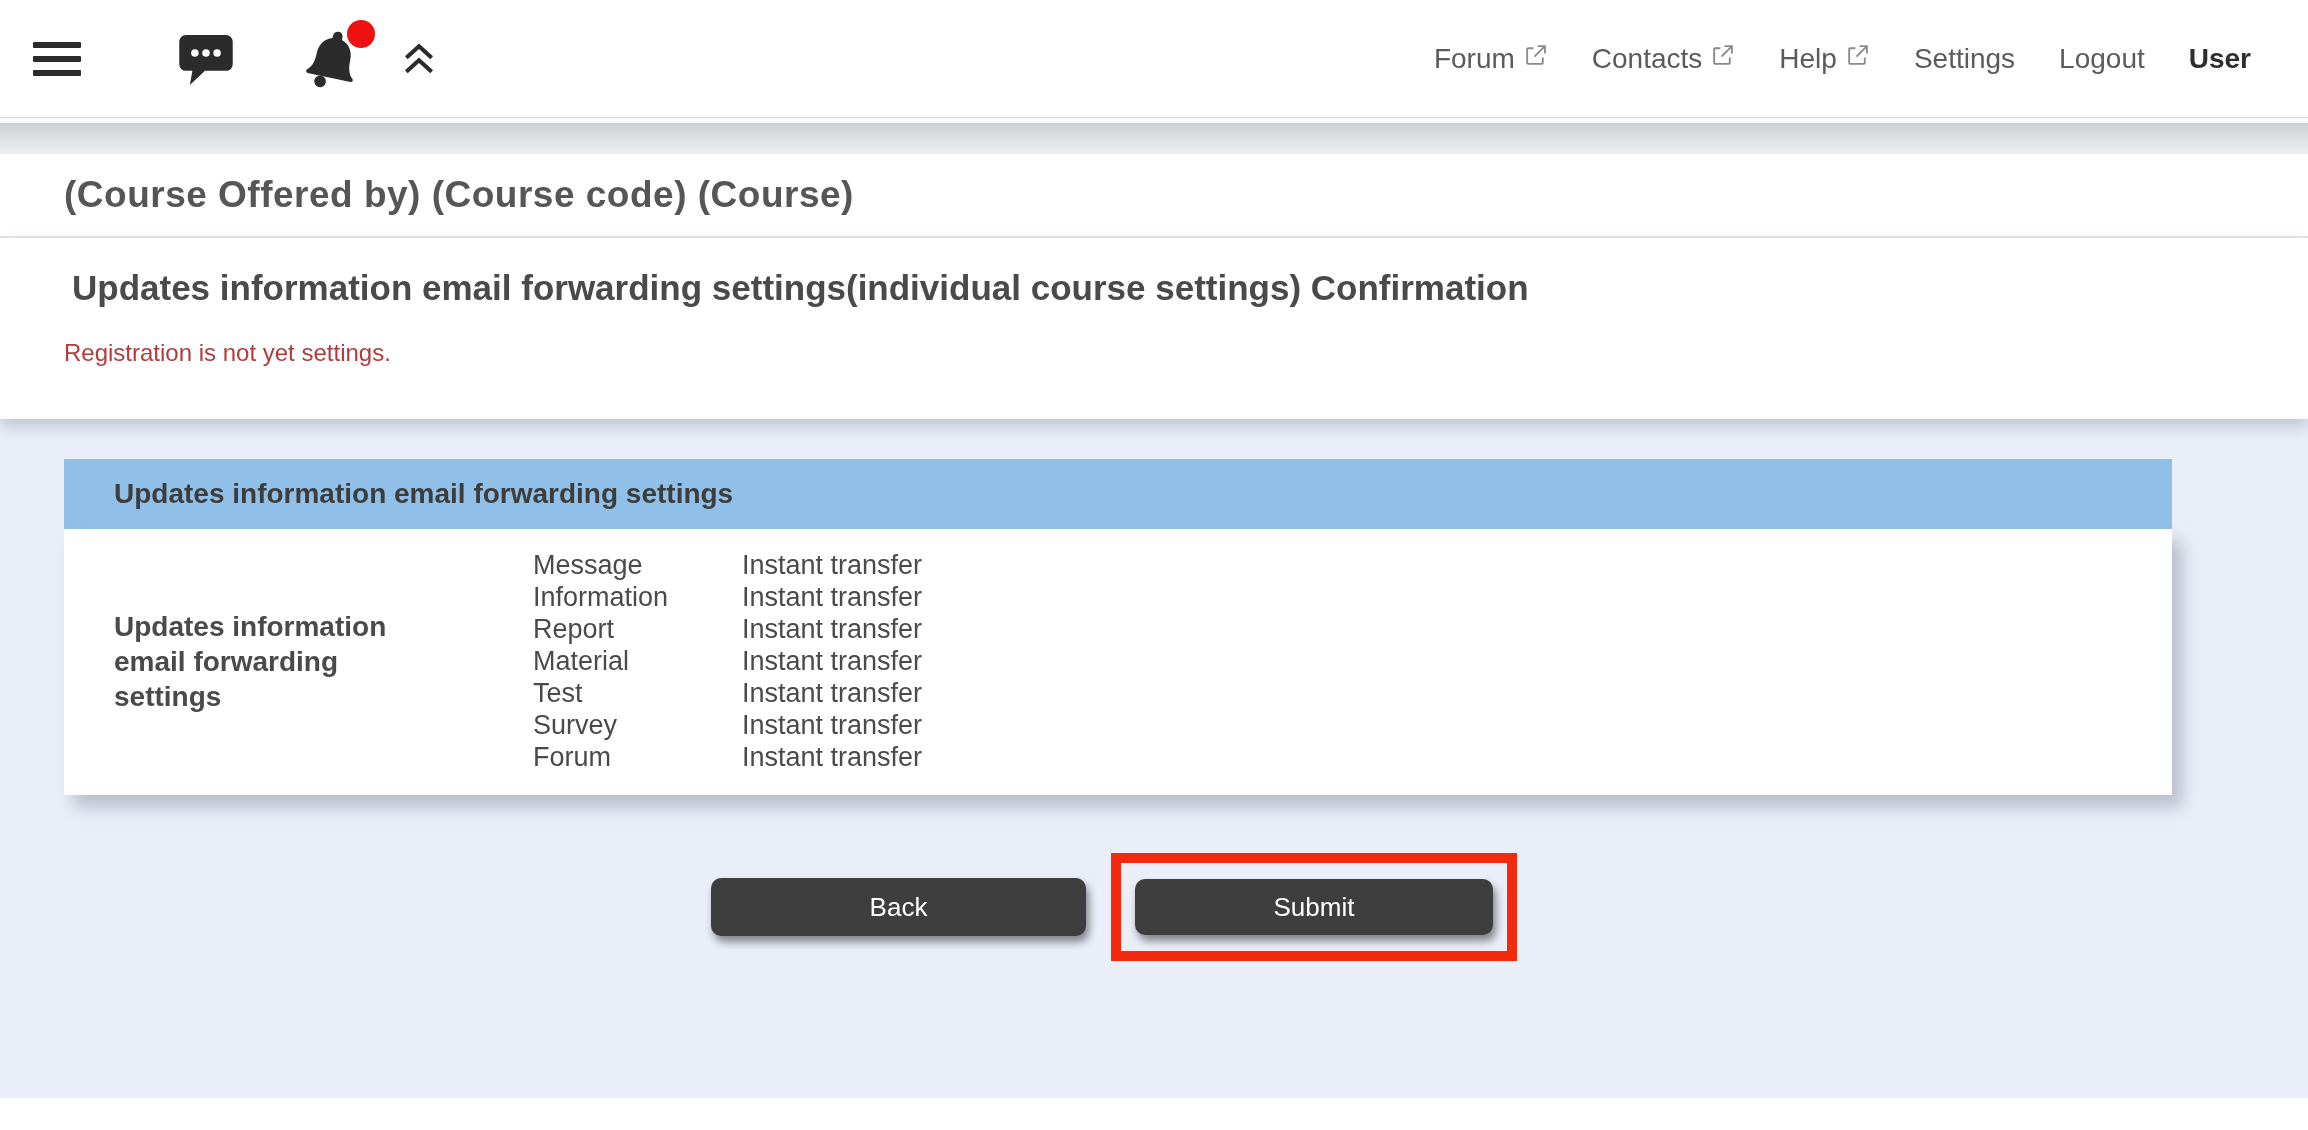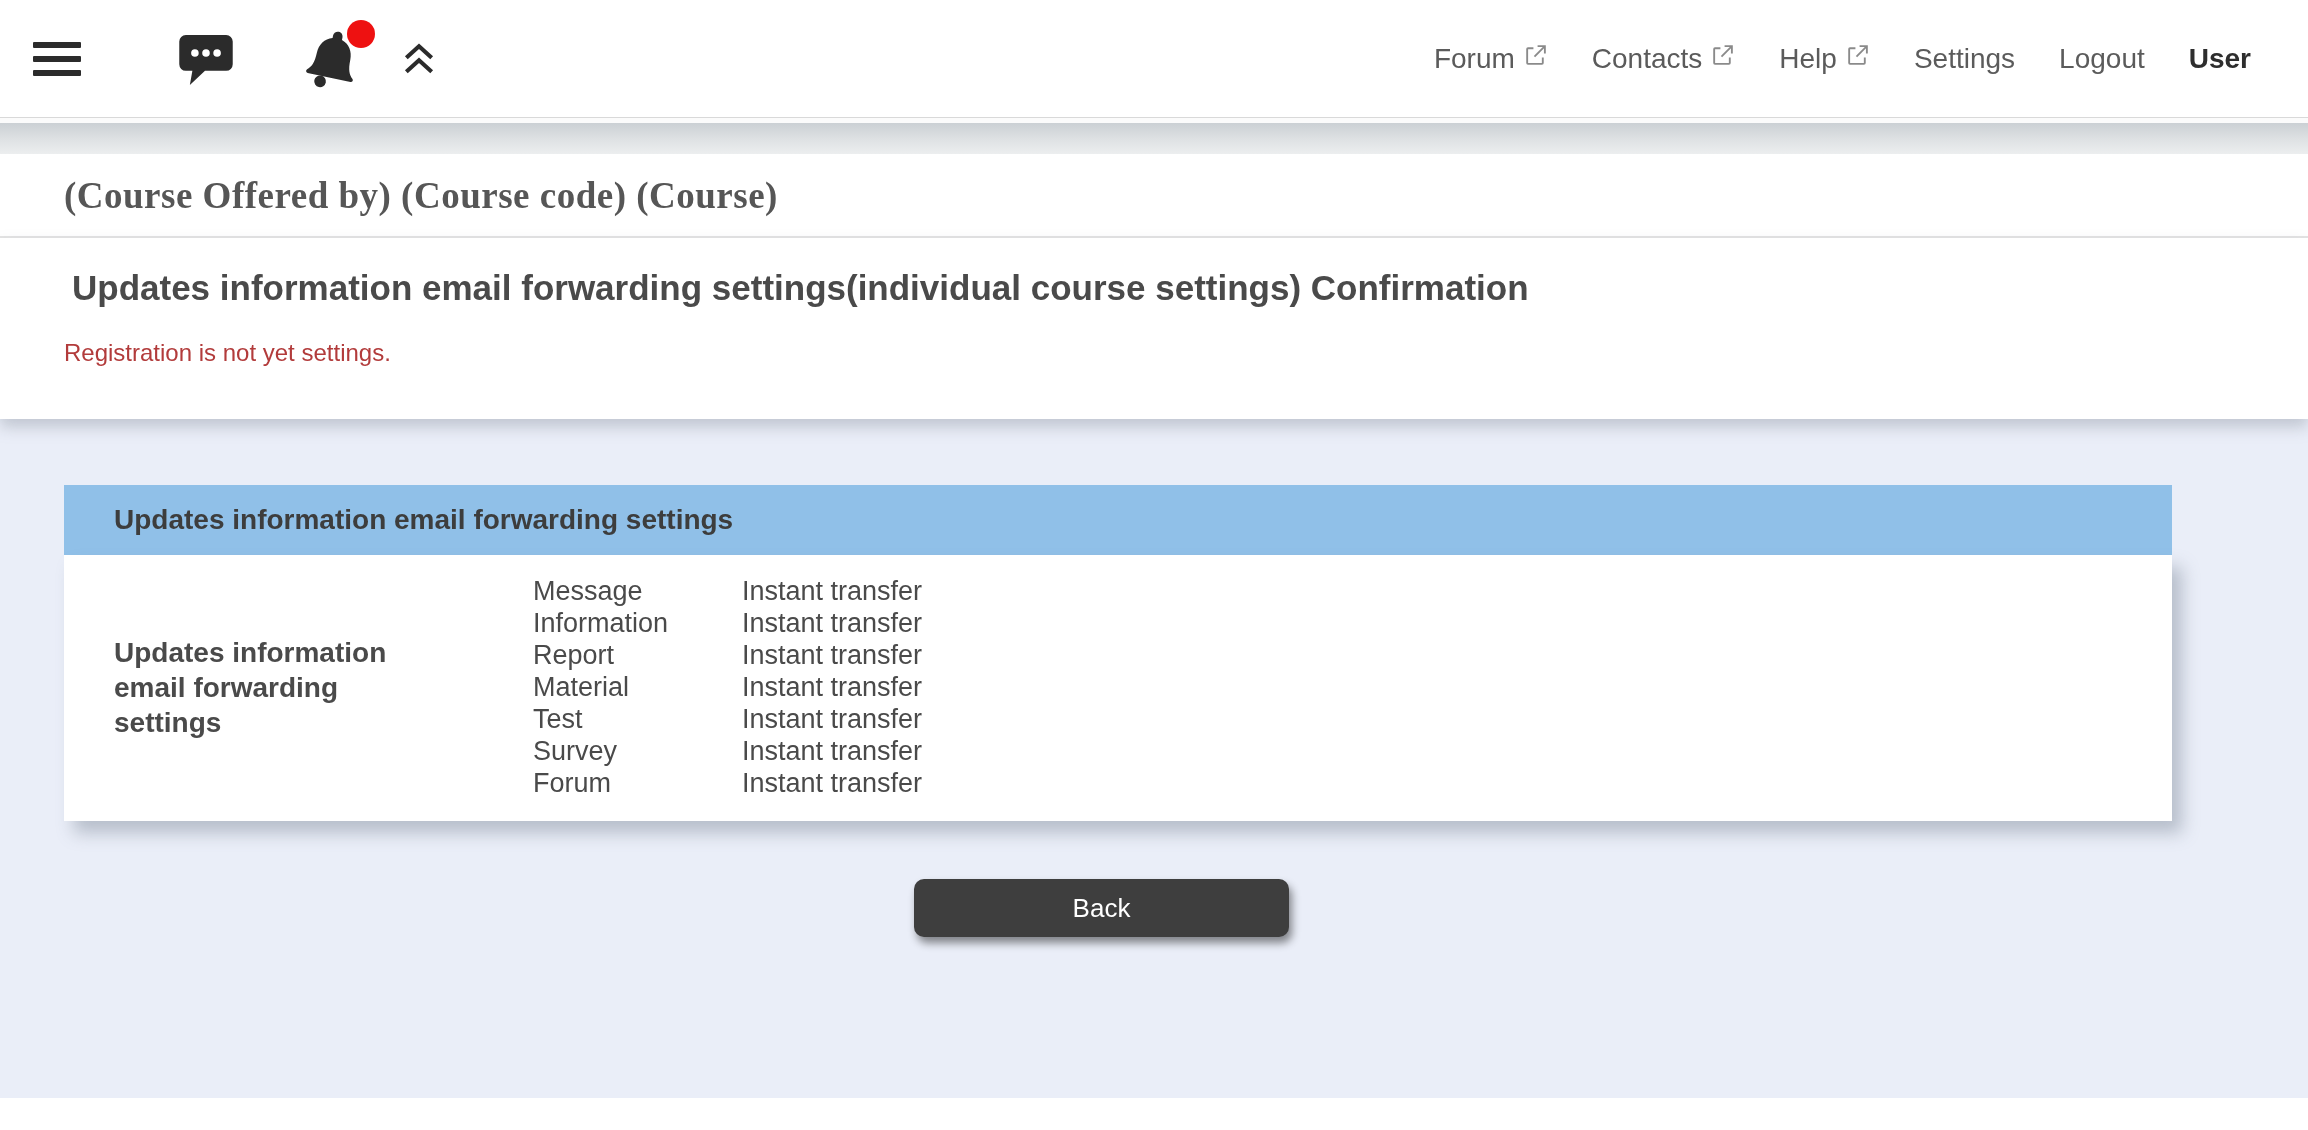--- a/index.html
+++ b/index.html
@@ -22,30 +22,30 @@
   .nav-item { display:flex; align-items:center; gap:8px; cursor:pointer; white-space:nowrap; }
   .nav-item.user { font-weight:bold; color:#2e2e2e; }
 
   
   .band { height:36px; border-top:5px solid #fbfbfb;
     background:linear-gradient(to bottom,#cbd0d4 0%,#dfe2e4 55%,#eceeef 100%); }
 
   
   .title-bar { height:84px; background:#ffffff; border-bottom:2px solid #e4e4e4;
     display:flex; align-items:center; padding-left:64px; }
-  .title-bar h1 { font-size:37px; font-weight:bold; color:#565656; letter-spacing:.5px;font-family:Liberation Serif, serif; }
+  .title-bar h1 { font-size:37px; font-weight:bold; color:#565656; letter-spacing:.5px; }
 
   
   .confirm { background:#ffffff; padding:30px 0 50px; position:relative; z-index:2;
     box-shadow:0 8px 14px rgba(125,135,148,.38); }
   .confirm h2 { font-size:35px; font-weight:bold; color:#4a4a4a; margin:0 0 28px 72px; }
   .warn { color:#b23b3b; font-size:24px; line-height:33px; margin-left:64px; }
 
   
-  .main { background:#eaeef8; height:679px; padding-top:66px; }
+  .main { background:#eaeef8; height:679px; padding-top:40px; }
 
   .card { margin-left:64px; width:2108px; }
   .card-head { height:70px; background:#90c0e8; display:flex; align-items:center;
     padding-left:50px; font-size:28px; font-weight:bold; color:#3d3d3d; }
   .card-body { background:#ffffff; display:flex; align-items:center;
     padding:20px 0 22px; box-shadow:10px 12px 16px rgba(122,132,148,.45); }
   .row-label { width:469px; padding-left:50px; padding-right:120px;
     font-size:28px; font-weight:bold; color:#4a4a4a; line-height:35px; }
   .rows { font-size:27px; color:#4a4a4a; }
   .trow { display:flex; line-height:32px; }
@@ -184,15 +184,18 @@
         <div class="trow">
           <span class="cat">Forum</span>
           <span class="val">Instant transfer</span>
         </div>
       </div>
     </div>
   </div>
 
   <div class="actions">
     <button class="btn btn-back">Back</button>
+    <div class="highlight">
+      <button class="btn btn-submit">Submit</button>
+    </div>
   </div>
 
 </main>
 
 </body></html>

